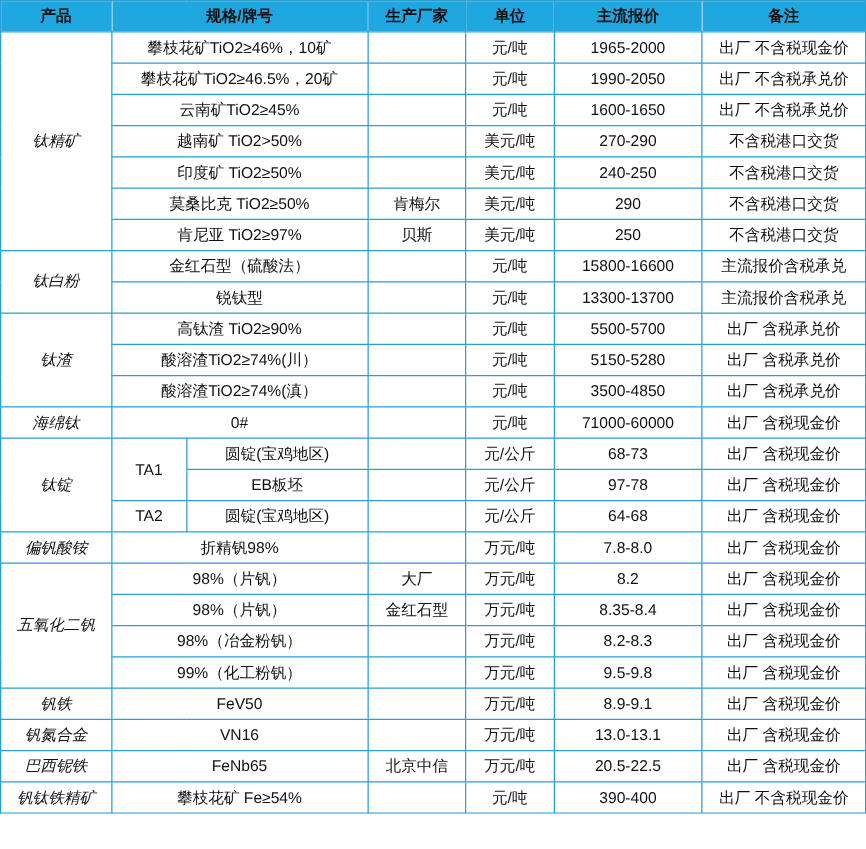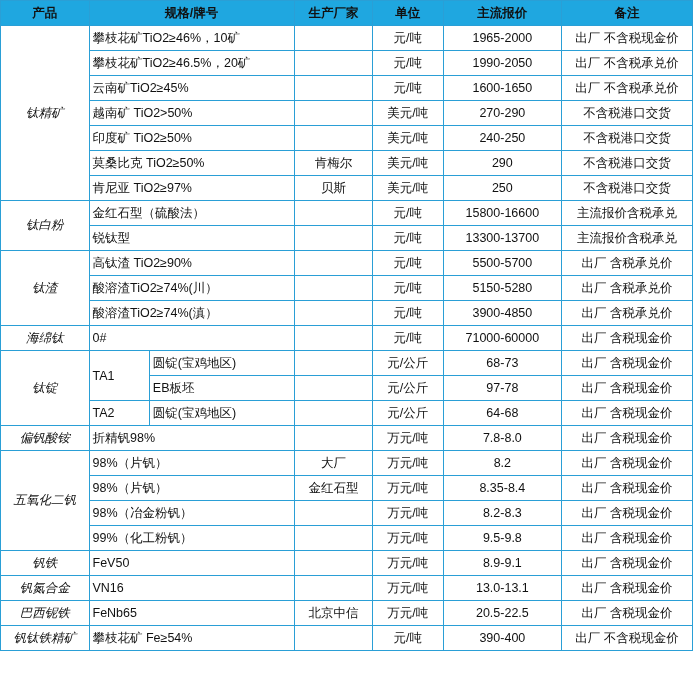--- a/index.html
+++ b/index.html
@@ -30,21 +30,21 @@
   }
   thead th {
     background: #1fa7e0;
     color: #ffffff;
     font-weight: bold;
     text-align: center;
     height: 26px;
     font-size: 13px;
   }
   td.c { text-align: center; }
-  td.l { text-align: left; padding-left: 6px; }
+  td.l { text-align: center; padding-left: 6px; }
   td.grp {
     text-align: center;
     font-weight: normal;
     font-size: 13px;
     font-style: italic;
   }
   col.col-prod { width: 88px; }
   col.col-spec-a { width: 60px; }
   col.col-spec-b { width: 144px; }
   col.col-maker { width: 78px; }
@@ -158,21 +158,21 @@
         <td class="l" colspan="2">酸溶渣TiO2≥74%(川）</td>
         <td class="c"></td>
         <td class="c">元/吨</td>
         <td class="c">5150-5280</td>
         <td class="c">出厂 含税承兑价</td>
       </tr>
       <tr>
         <td class="l" colspan="2">酸溶渣TiO2≥74%(滇）</td>
         <td class="c"></td>
         <td class="c">元/吨</td>
-        <td class="c">3900-4850</td>
+        <td class="c">3500-4850</td>
         <td class="c">出厂 含税承兑价</td>
       </tr>
       <tr>
         <td class="grp" rowspan="1">海绵钛</td>
         <td class="l" colspan="2">0#</td>
         <td class="c"></td>
         <td class="c">元/吨</td>
         <td class="c">71000-60000</td>
         <td class="c">出厂 含税现金价</td>
       </tr>

